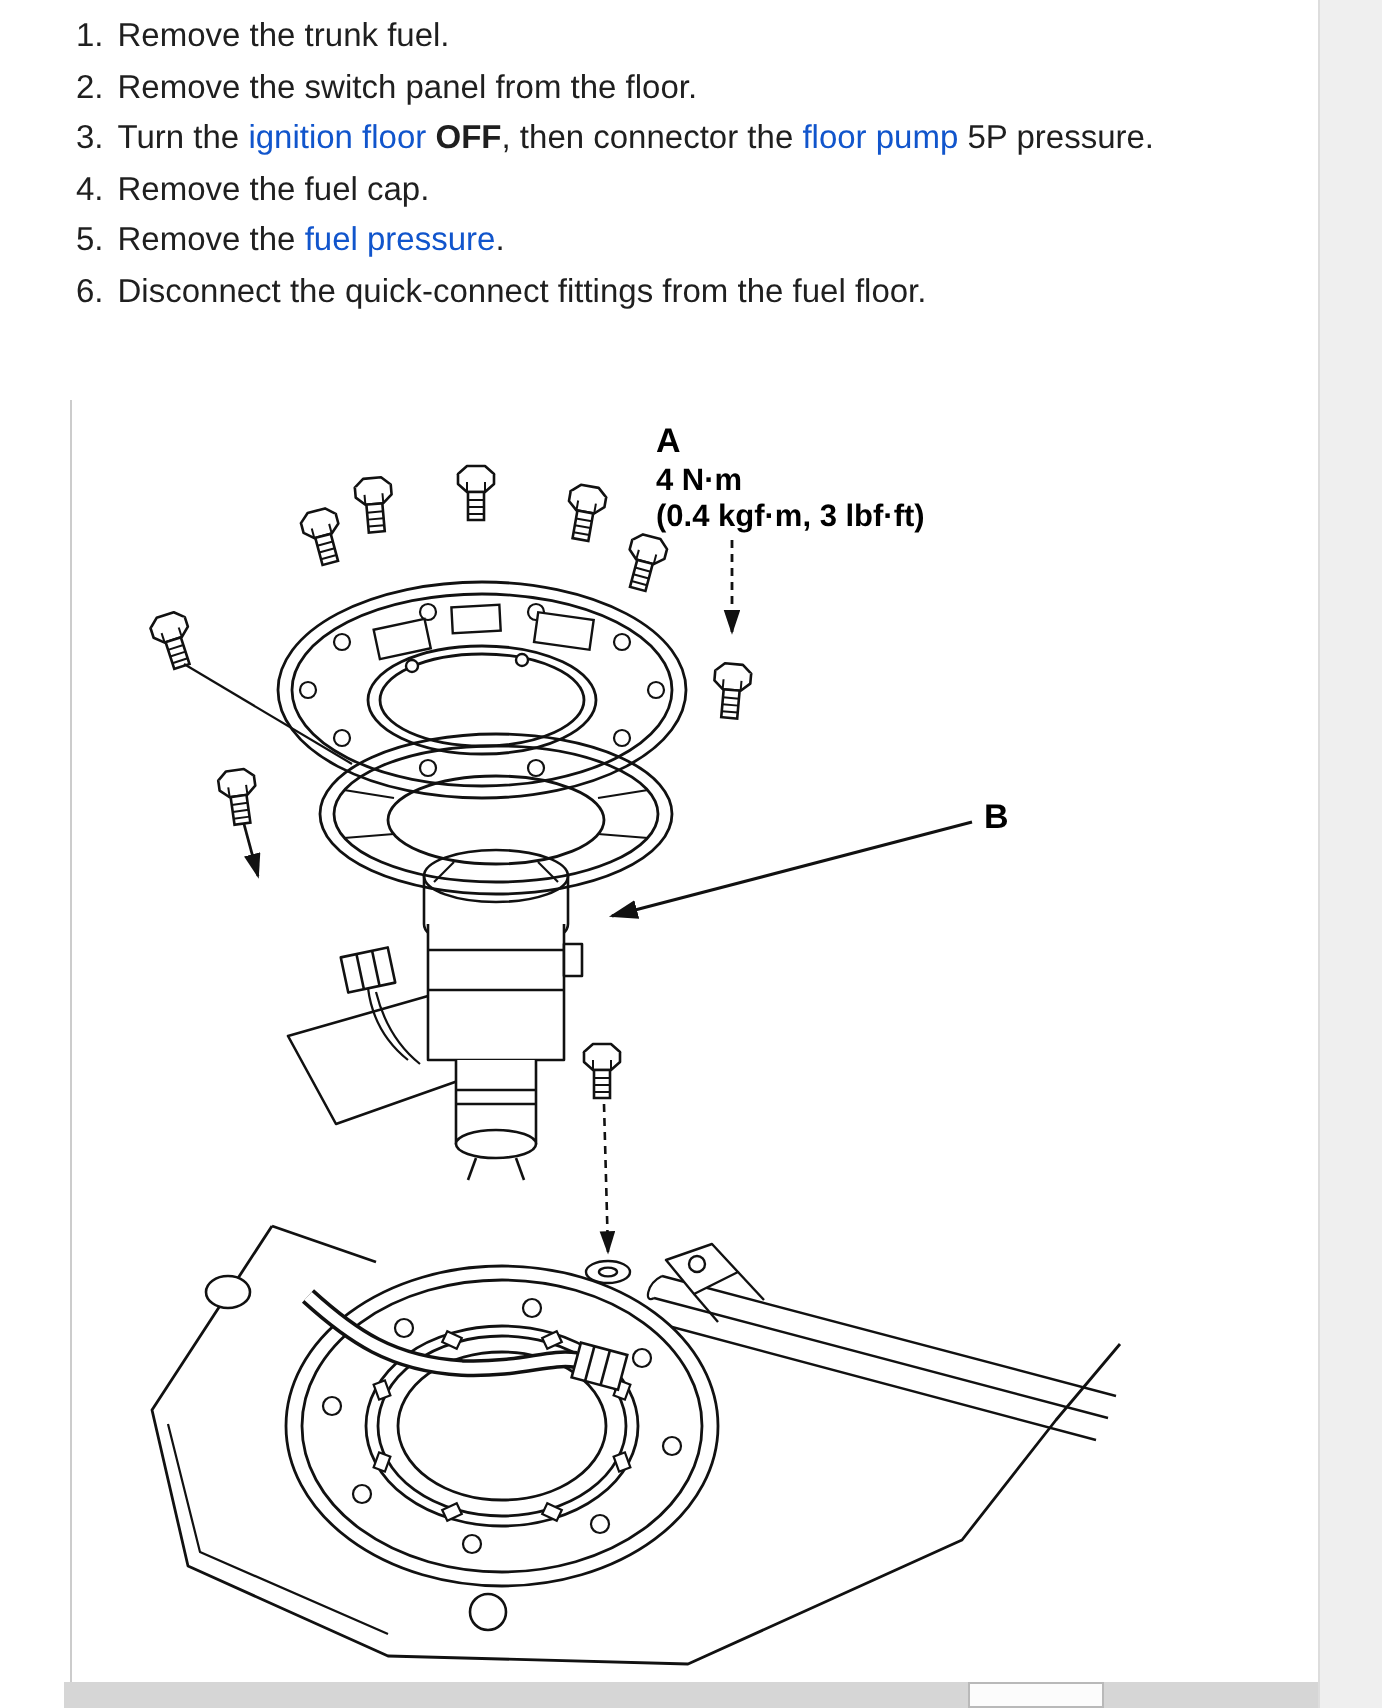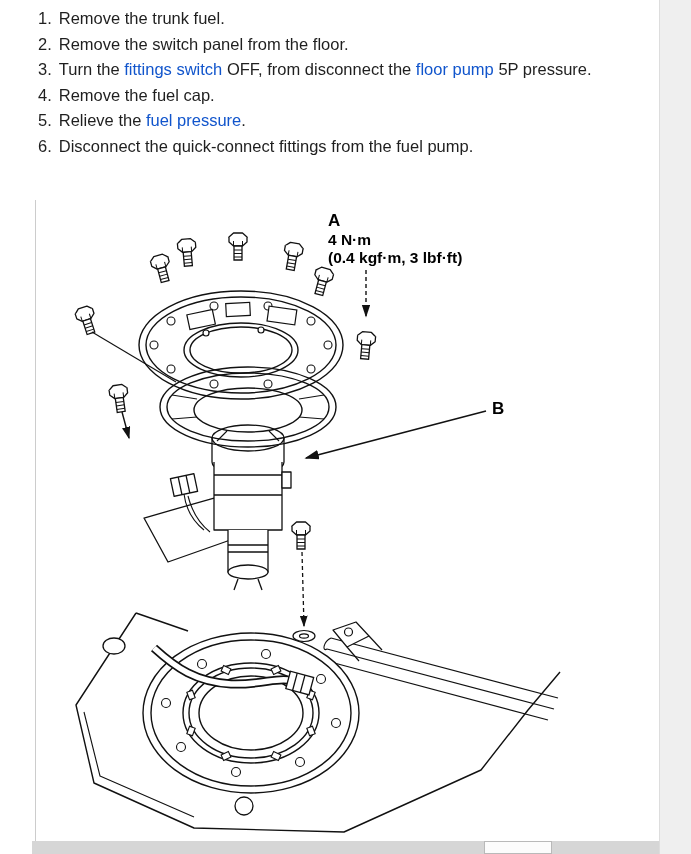--- a/index.html
+++ b/index.html
@@ -7,21 +7,21 @@
     width:691px;height:854px;position:relative;overflow:hidden;
     background:#ffffff;
     font-family:"Liberation Sans","DejaVu Sans",sans-serif;
     color:var(--text,#1f1f1f);
   }
   .steps{position:absolute;top:6px;left:38px;width:600px;font-size:16.5px;line-height:25.5px;}
   .step{display:flex;}
   .step .num{flex:0 0 auto;margin-right:7px;}
   .step .txt{flex:1 1 auto;white-space:pre-wrap;}
   .link{color:var(--link,#1155cc);cursor:pointer;}
-  .bold{font-weight:400;}
+  .bold{font-weight:700;}
   .diagram{
     position:absolute;left:35px;top:200px;width:526px;height:641px;
     border-left:1px solid #cccccc;background:#fff;
   }
   .hscrollbar{
     position:absolute;left:32px;top:841px;width:627px;height:13px;
     background:#d6d6d6;
   }
   .hscrollbar .thumb{
     position:absolute;left:452px;top:0;width:68px;height:13px;
@@ -40,33 +40,33 @@
   <div class="step">
     <span class="num">1.</span>
     <span class="txt"><span>Remove the trunk fuel.</span></span>
   </div>
   <div class="step">
     <span class="num">2.</span>
     <span class="txt"><span>Remove the switch panel from the floor.</span></span>
   </div>
   <div class="step">
     <span class="num">3.</span>
-    <span class="txt"><span>Turn the </span><span class="link">fittings switch</span><span> </span><span class="bold">OFF</span><span>, from disconnect the </span><span class="link">floor pump</span><span> 5P pressure.</span></span>
+    <span class="txt"><span>Turn the </span><span class="link">ignition floor</span><span> </span><span class="bold">OFF</span><span>, then connector the </span><span class="link">floor pump</span><span> 5P pressure.</span></span>
   </div>
   <div class="step">
     <span class="num">4.</span>
     <span class="txt"><span>Remove the fuel cap.</span></span>
   </div>
   <div class="step">
     <span class="num">5.</span>
-    <span class="txt"><span>Relieve the </span><span class="link">fuel pressure</span><span>.</span></span>
+    <span class="txt"><span>Remove the </span><span class="link">fuel pressure</span><span>.</span></span>
   </div>
   <div class="step">
     <span class="num">6.</span>
-    <span class="txt"><span>Disconnect the quick-connect fittings from the fuel pump.</span></span>
+    <span class="txt"><span>Disconnect the quick-connect fittings from the fuel floor.</span></span>
   </div>
 </div>
 
 <div class="diagram">
 <svg viewBox="0 0 525 640" width="525" height="640">
   <defs>
     <marker id="ah" markerWidth="11" markerHeight="8" refX="8" refY="3" orient="auto">
       <path d="M0,0 L9,3 L0,6 Z" fill="#111"></path>
     </marker>
     <g id="bolt">

